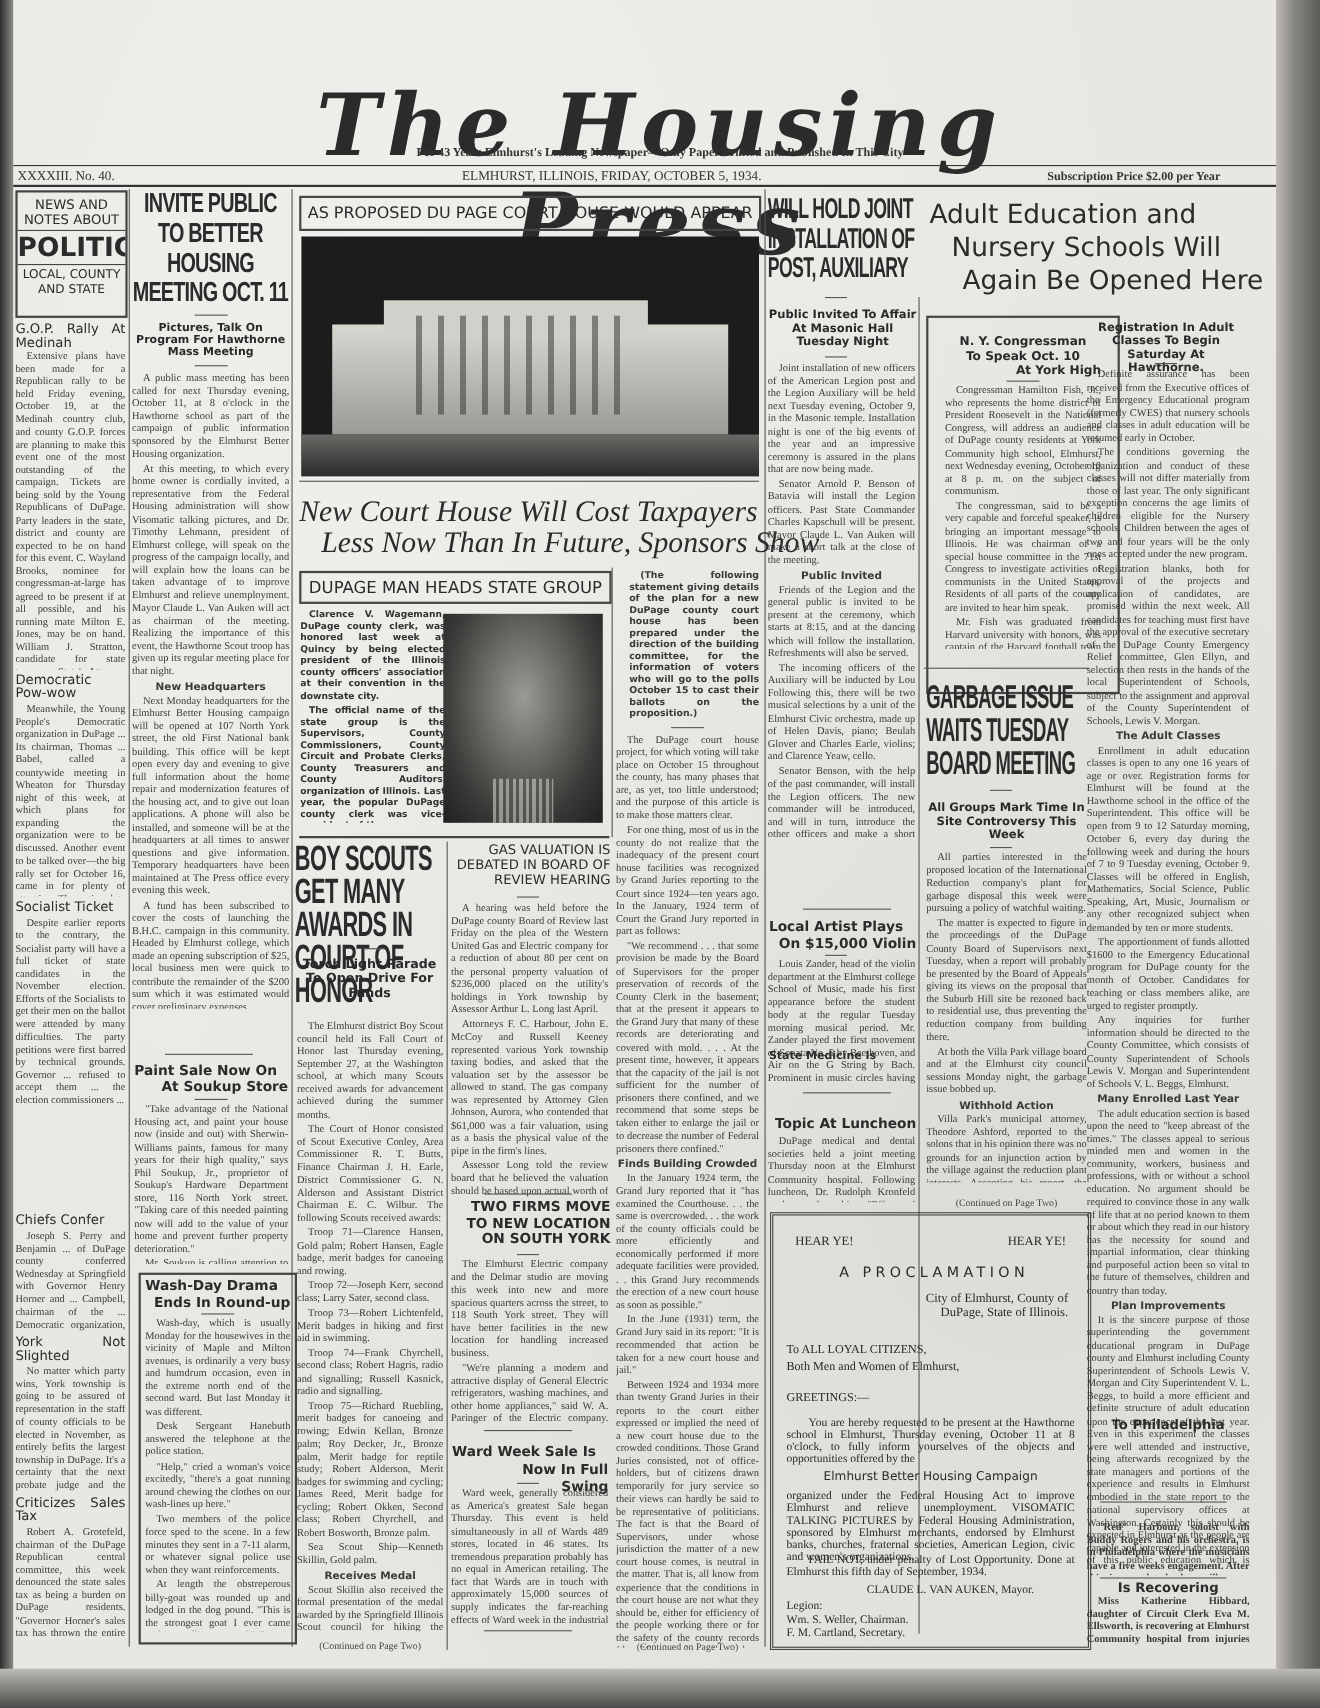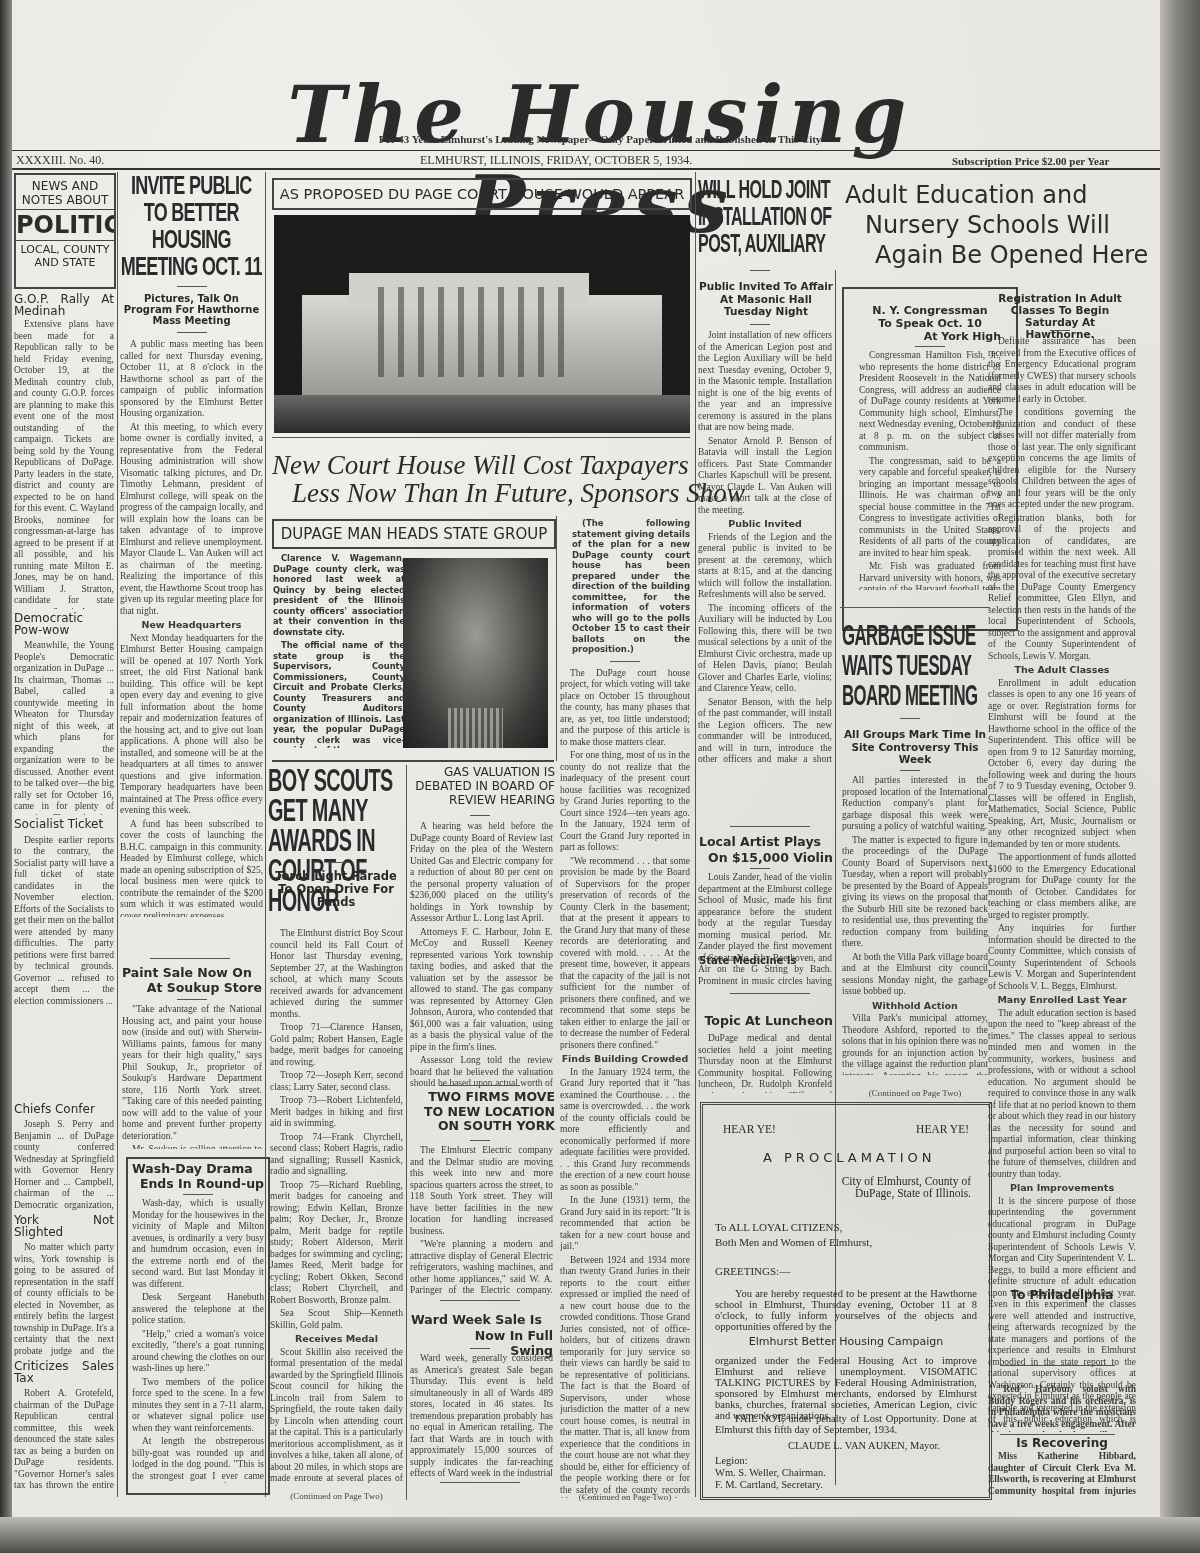--- a/index.html
+++ b/index.html
@@ -148,20 +148,21 @@
   <div class="abs photo" style="left:403px;top:558px;width:145px;height:190px;">
     <div style="position:absolute;left:45px;top:150px;width:55px;height:40px;background:repeating-linear-gradient(90deg,#bcbab5 0 3px,#5a5856 3px 6px);opacity:.7;"></div>
   </div>
   <div class="abs hline" style="left:272px;top:760px;width:282px;height:2px;background:#444;"></div>
 
   <div class="abs cond" style="left:268px;top:765px;font-size:32px;line-height:30px;transform:scaleX(.62);width:210px;">BOY SCOUTS GET MANY AWARDS IN COURT OF HONOR</div>
   <div class="abs hline" style="left:330px;top:862px;width:20px;"></div>
   <div class="abs subhead" style="left:270px;top:868px;width:132px;font-size:11.5px;line-height:13px;">Torch Light Parade To Open Drive For Funds</div>
   <div class="abs col" style="left:270px;top:928px;width:133px;height:555px;overflow:hidden;">
     <p>The Elmhurst district Boy Scout council held its Fall Court of Honor last Thursday evening, September 27, at the Washington school, at which many Scouts received awards for advancement achieved during the summer months.</p>
+    <p>The Court of Honor consisted of Scout Executive Conley, Area Commissioner R. T. Butts, Finance Chairman J. H. Earle, District Commissioner G. N. Alderson and Assistant District Chairman E. C. Wilbur. The following Scouts received awards:</p>
     <p>Troop 71—Clarence Hansen, Gold palm; Robert Hansen, Eagle badge, merit badges for canoeing and rowing.</p>
     <p>Troop 72—Joseph Kerr, second class; Larry Sater, second class.</p>
     <p>Troop 73—Robert Lichtenfeld, Merit badges in hiking and first aid in swimming.</p>
     <p>Troop 74—Frank Chyrchell, second class; Robert Hagris, radio and signalling; Russell Kasnick, radio and signalling.</p>
     <p>Troop 75—Richard Ruebling, merit badges for canoeing and rowing; Edwin Kellan, Bronze palm; Roy Decker, Jr., Bronze palm, Merit badge for reptile study; Robert Alderson, Merit badges for swimming and cycling; James Reed, Merit badge for cycling; Robert Okken, Second class; Robert Chyrchell, and Robert Bosworth, Bronze palm.</p>
     <p>Sea Scout Ship—Kenneth Skillin, Gold palm.</p>
     <div class="subhead">Receives Medal</div>
     <p>Scout Skillin also received the formal presentation of the medal awarded by the Springfield Illinois Scout council for hiking the Lincoln trail from Salem to Springfield, the route taken daily by Lincoln when attending court at the capital. This is a particularly meritorious accomplishment, as it involves a hike, taken all alone, of about 20 miles, in which stops are made enroute at several places of interest connected with Lincoln's life.</p>
 
   </div>

